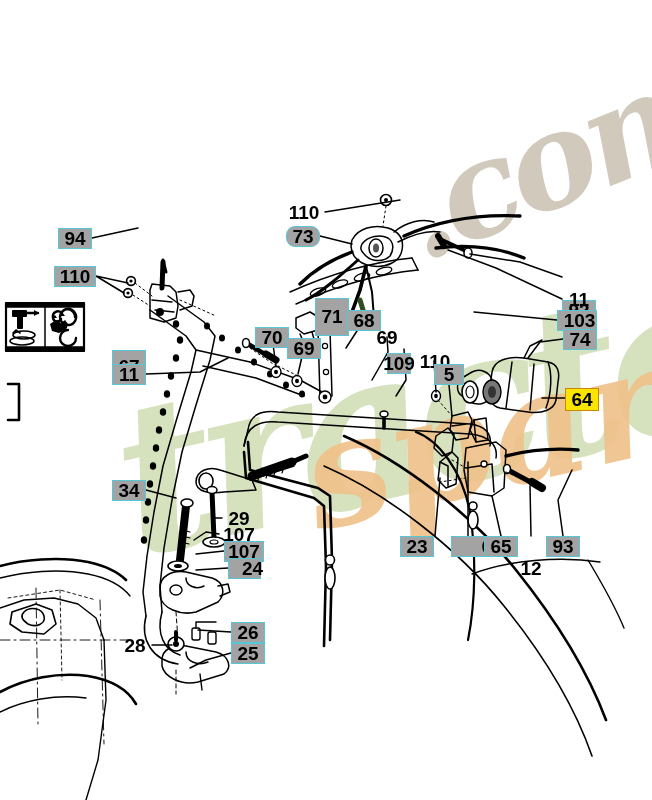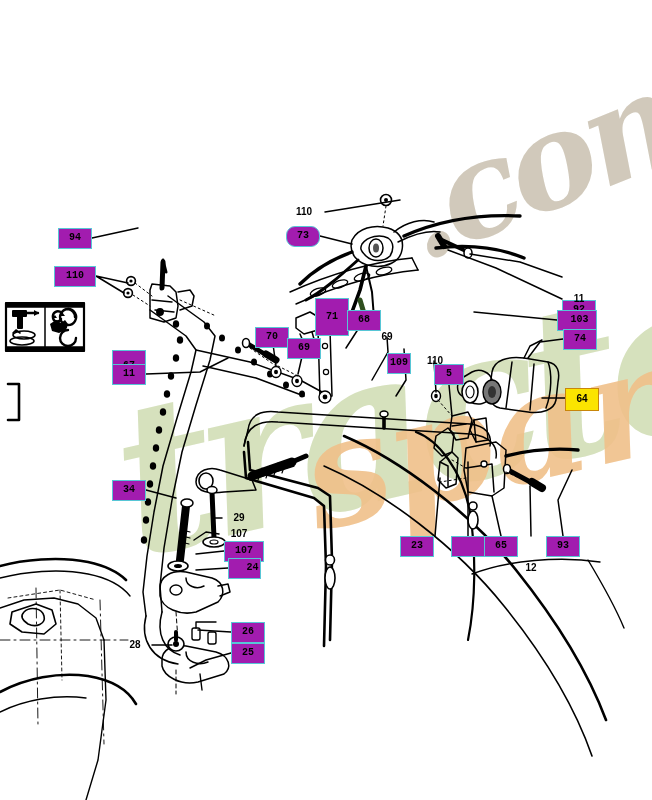--- a/index.html
+++ b/index.html
@@ -22,25 +22,25 @@
       font-family:"DejaVu Serif",serif;font-style:italic;font-weight:700;
       font-size:132px;letter-spacing:-6px;color:#cfc7b8;opacity:.95;
       transform:rotate(-22deg);white-space:nowrap;line-height:1;}
 
   
   #drawing{position:absolute;inset:0;z-index:2;}
 
   
   .lbl{position:absolute;z-index:4;
        font-family:"Liberation Sans",sans-serif;font-weight:700;
-       font-size:10px;line-height:1;color:#000;
+       font-size:19px;line-height:1;color:#000;
        text-align:right;box-sizing:border-box;
        display:flex;align-items:center;justify-content:center;
        padding:2px 3px 3px 3px;white-space:nowrap;}
-  .lbl.boxed{border:1.6px solid #57c6d6;background:#a21caf;font-family:Liberation Mono, monospace;}
+  .lbl.boxed{border:1.6px solid #57c6d6;background:#a3a3a3;}
   .lbl.hl{border:1.6px solid #c8860a;background:#fbe400;}
   .lbl.plain{background:transparent;border:none;}
 
   
 </style>
 </head>
 <body>
 
 <div id="stage">
 

